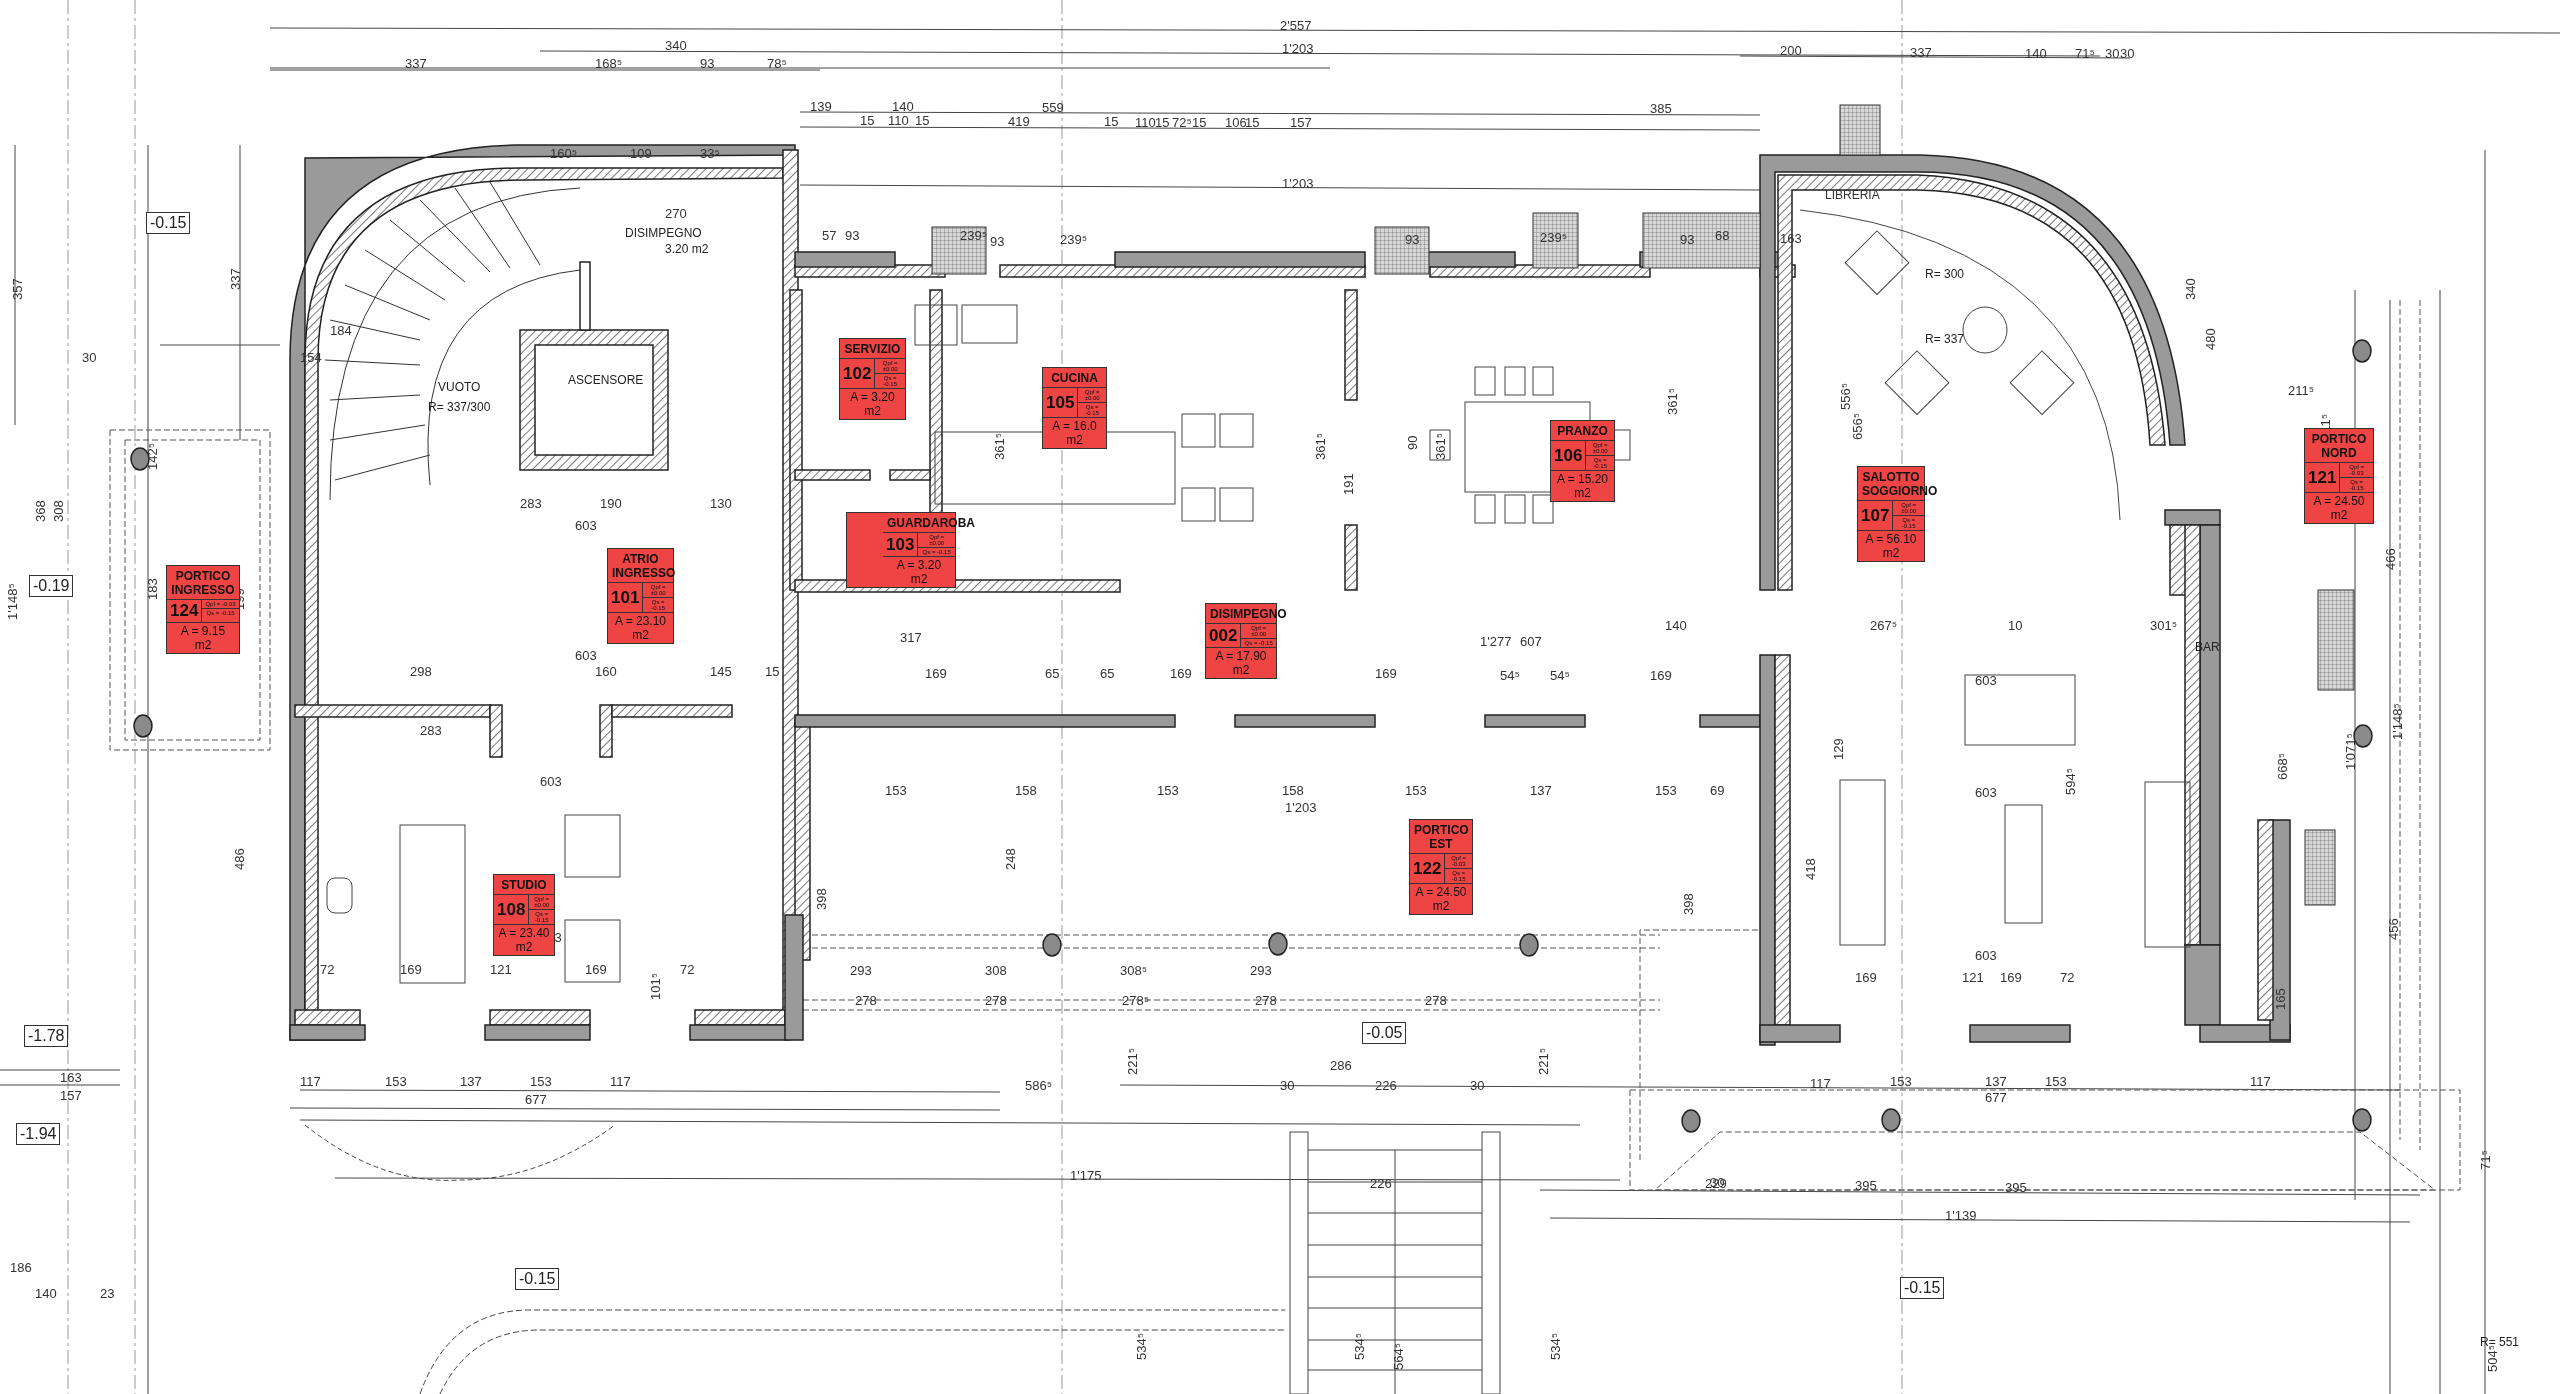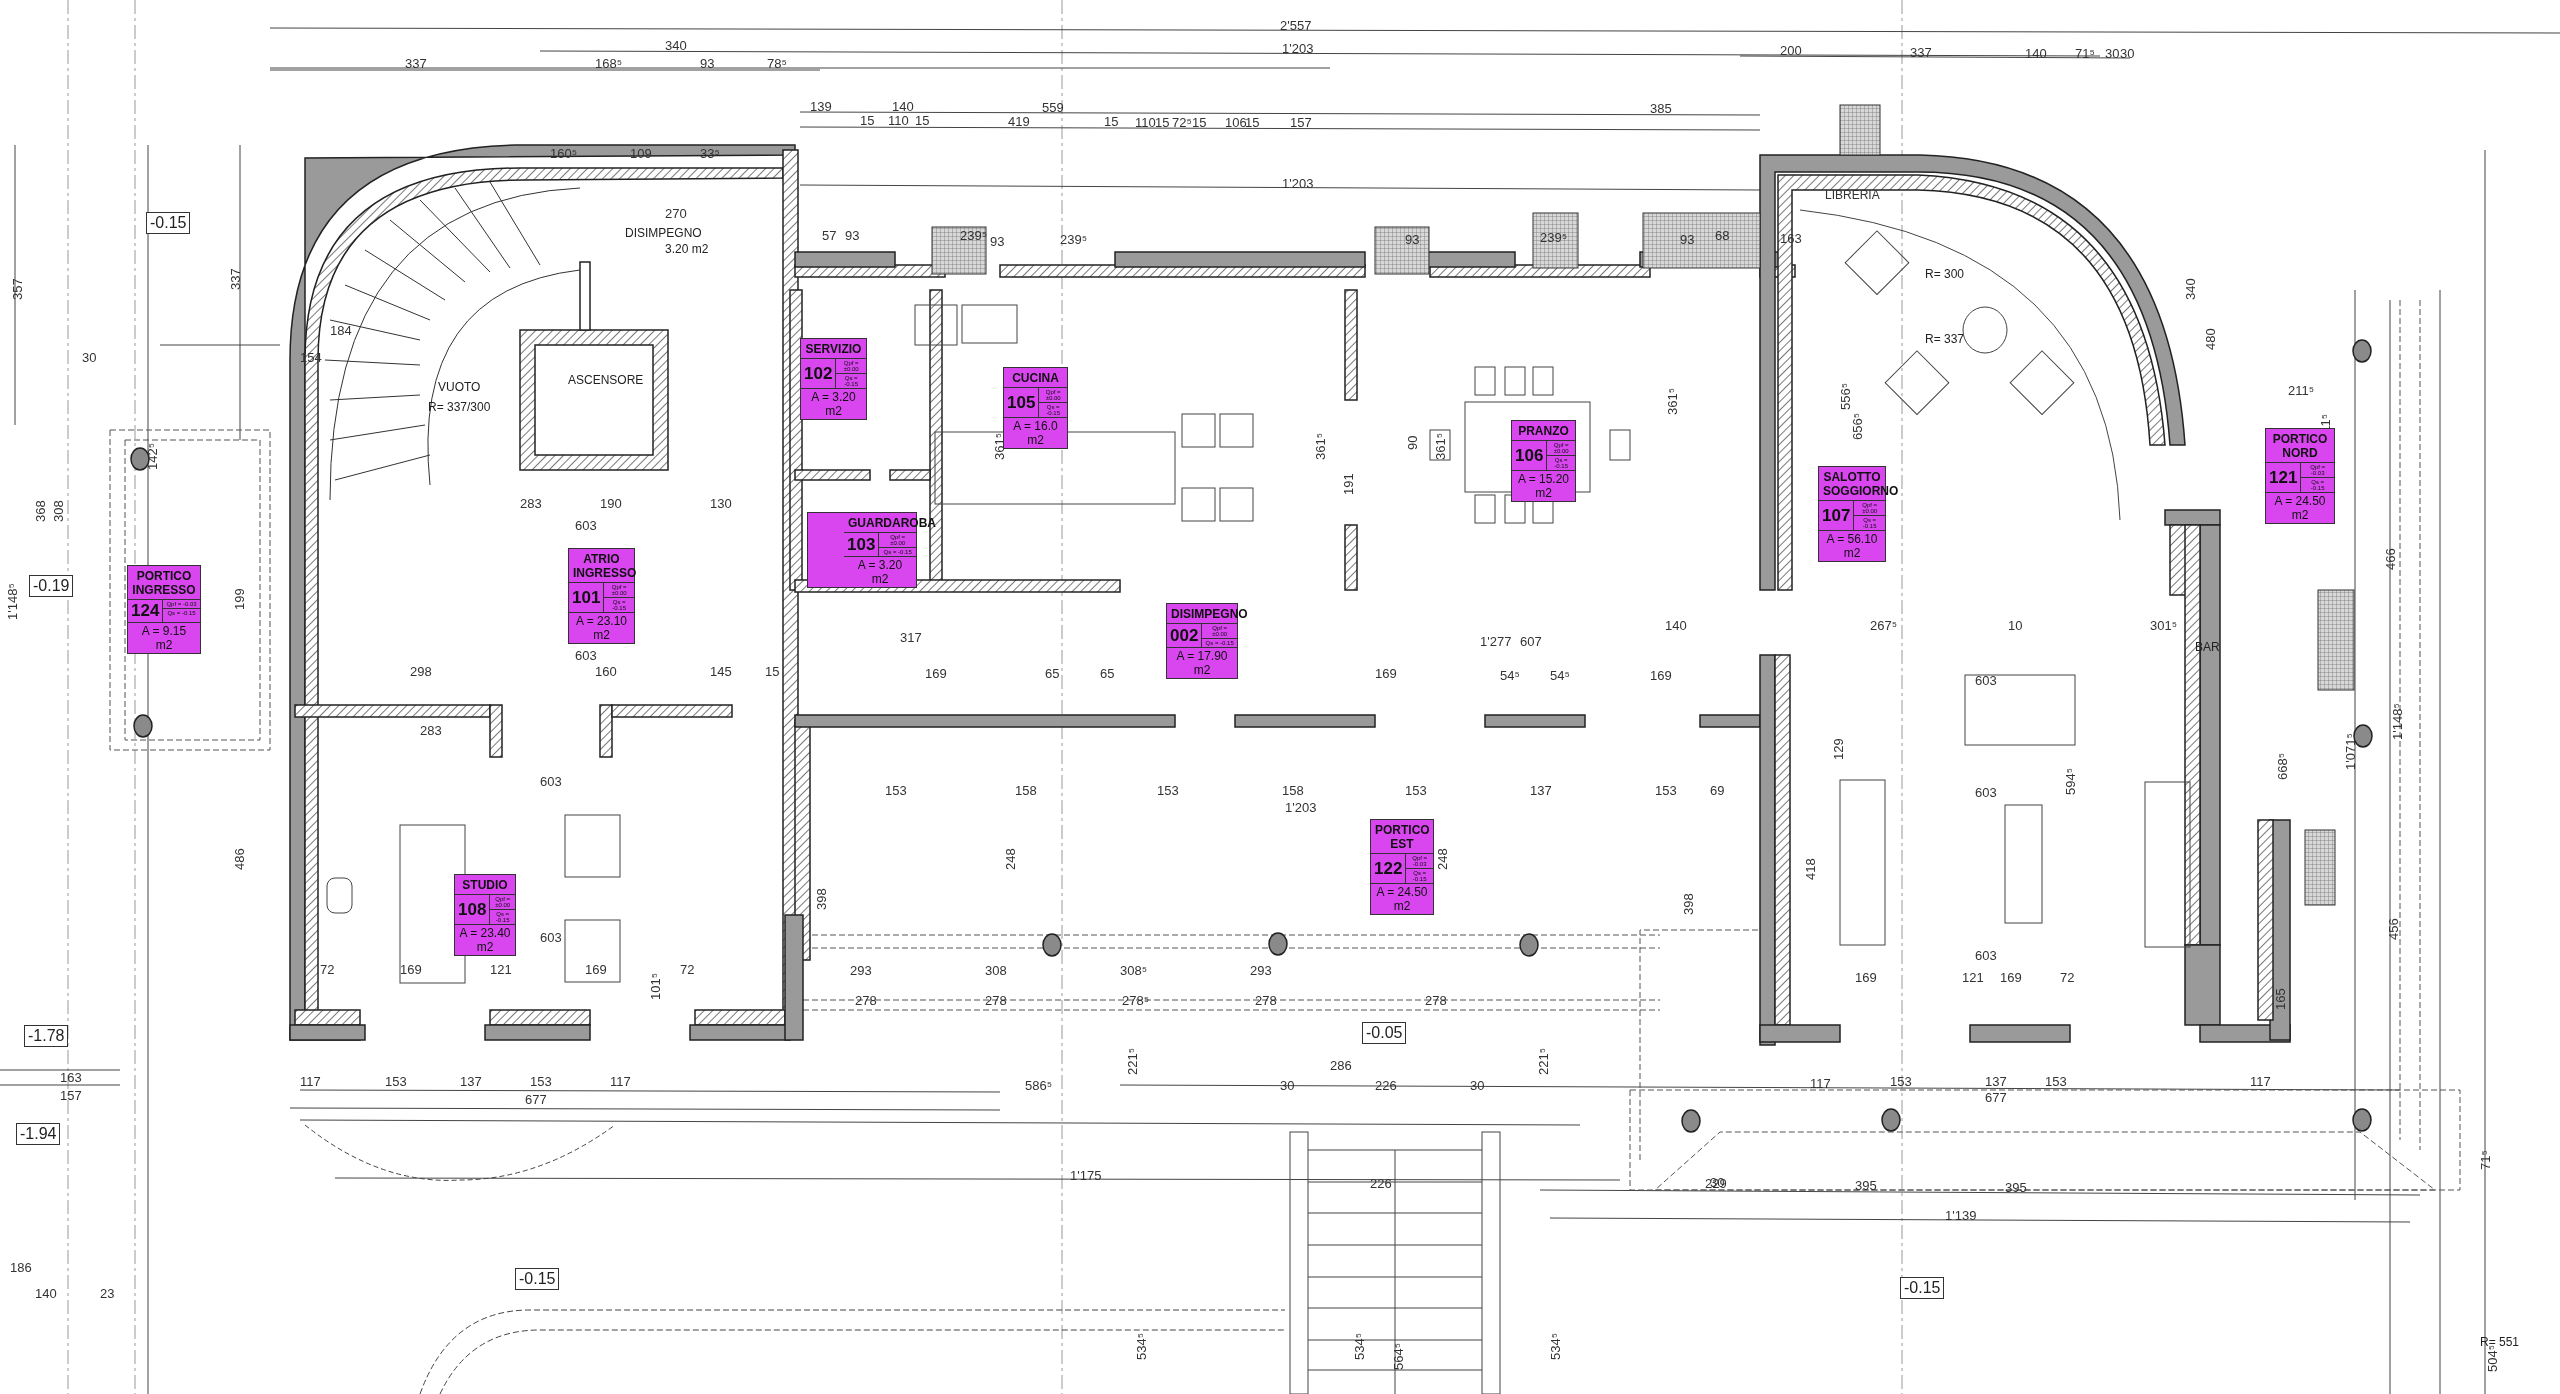--- a/index.html
+++ b/index.html
@@ -1,20 +1,20 @@
 <!DOCTYPE html>
 <html><head>
 <meta charset="utf-8">
 <style>
   html,body{margin:0;padding:0;background:#fff;}
   body{width:2560px;height:1394px;overflow:hidden;position:relative;font-family:"Liberation Sans",sans-serif;color:#222;}
   #plan{position:absolute;left:0;top:0;width:2560px;height:1394px;}
   .dim{font-family:"Liberation Sans",sans-serif;font-size:13px;fill:#333;}
   .dimv{font-family:"Liberation Sans",sans-serif;font-size:13px;fill:#333;}
-  .room-tag{position:absolute;background:#d946ef;border:1.5px solid #333;font-family:"Liberation Sans",sans-serif;color:#111;text-align:center;}
+  .room-tag{position:absolute;background:#ef4444;border:1.5px solid #333;font-family:"Liberation Sans",sans-serif;color:#111;text-align:center;margin-left:39px;}
   .room-tag .nm{font-weight:bold;font-size:12px;line-height:14px;padding:3px 4px 2px;border-bottom:1px solid #333;}
   .room-tag .row{display:flex;border-bottom:1px solid #333;}
   .room-tag .num{font-weight:bold;font-size:17px;padding:1px 3px;border-right:1px solid #333;display:flex;align-items:center;}
   .room-tag .q{display:flex;flex-direction:column;font-size:6px;}
   .room-tag .q span{padding:1px 3px;}
   .room-tag .q span:first-child{border-bottom:1px solid #333;}
   .room-tag .area{font-size:12px;padding:1px 4px;}
   .level{position:absolute;border:1.5px solid #333;background:#fff;font-size:16px;padding:0 3px;line-height:20px;}
   .note{position:absolute;font-size:12px;color:#222;}
   .small-note{position:absolute;font-size:12px;color:#333;}

